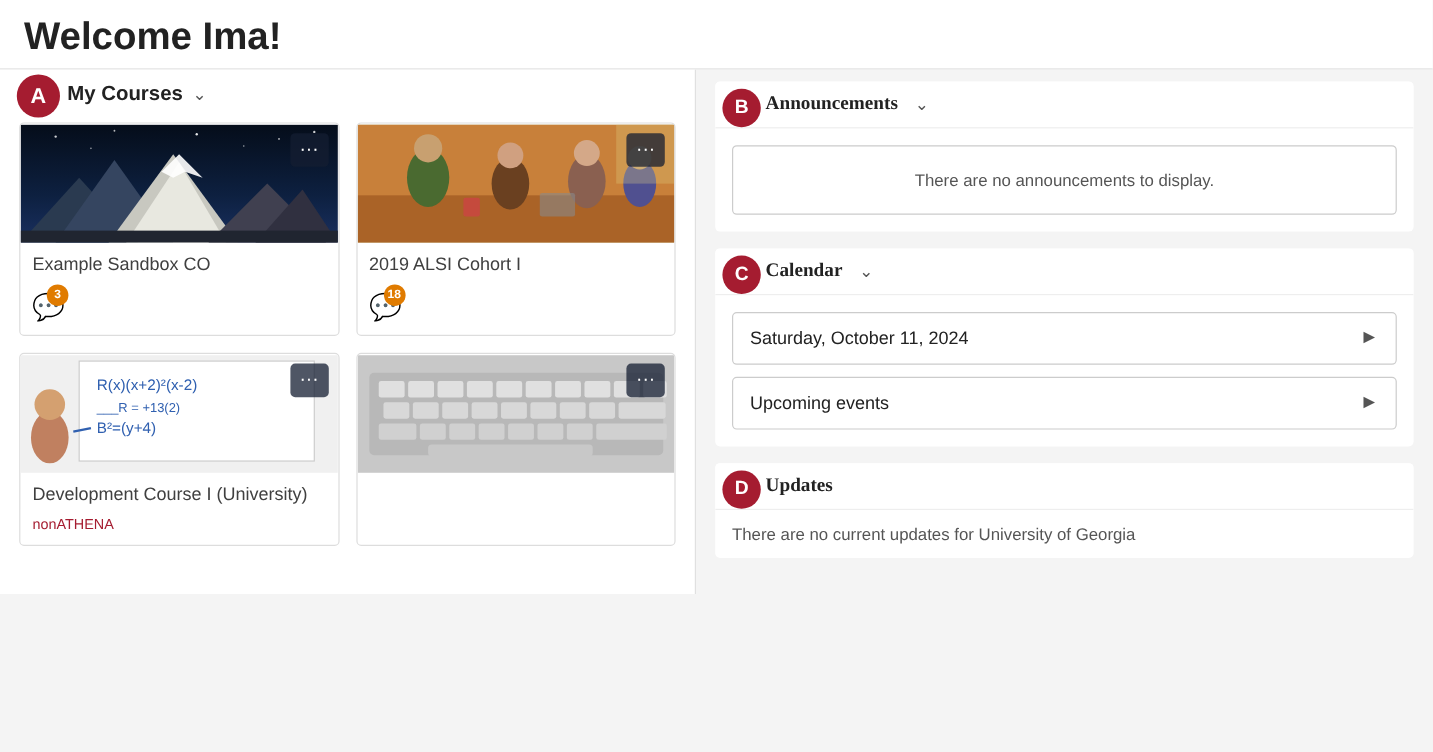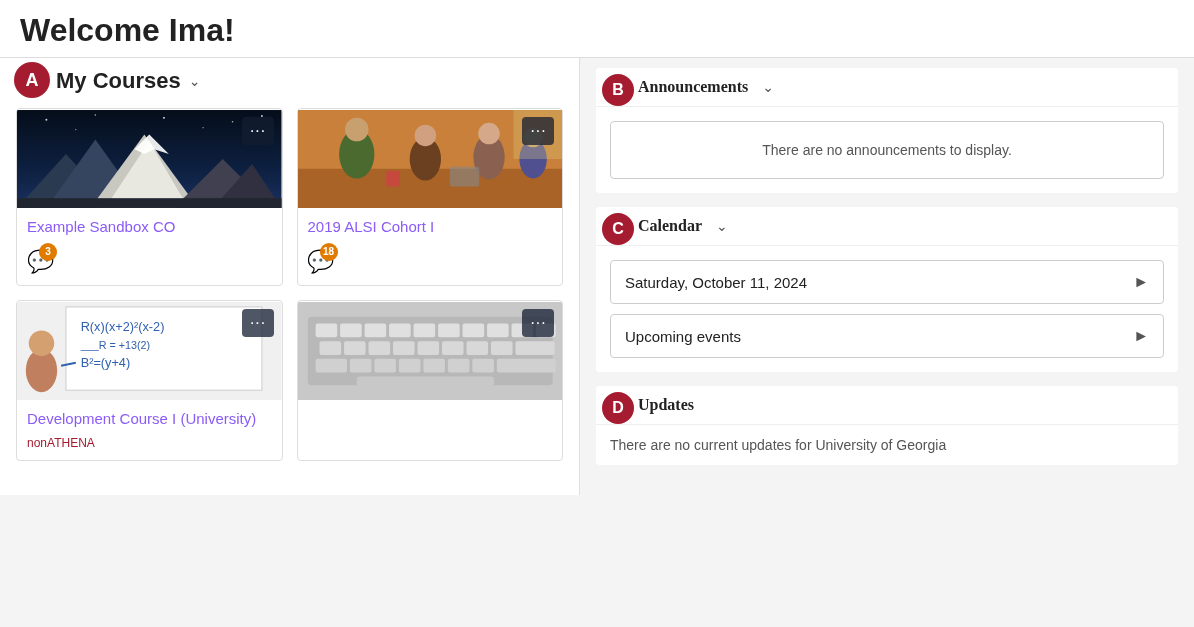--- a/index.html
+++ b/index.html
@@ -57,21 +57,21 @@
       font-size: 18px;
       display: flex;
       align-items: center;
       justify-content: center;
       position: absolute;
       left: -2px;
       top: -6px;
     }
 
     .section-title {
-      font-size: 22px;
+      font-size: 17px;
       font-weight: bold;
       color: #222;
     }
 
     .chevron-down {
       font-size: 14px;
       color: #555;
       cursor: pointer;
     }
 
@@ -113,21 +113,21 @@
       align-items: center;
       justify-content: center;
     }
 
     .course-info {
       padding: 8px 10px 10px 10px;
     }
 
     .course-name {
       font-size: 15px;
-      color: #8b5cf6;
+      color: #404040;
       margin-bottom: 8px;
       line-height: 1.3;
     }
 
     .course-subtitle {
       font-size: 12px;
       color: #a51c30;
     }
 
     .chat-badge-wrap {

